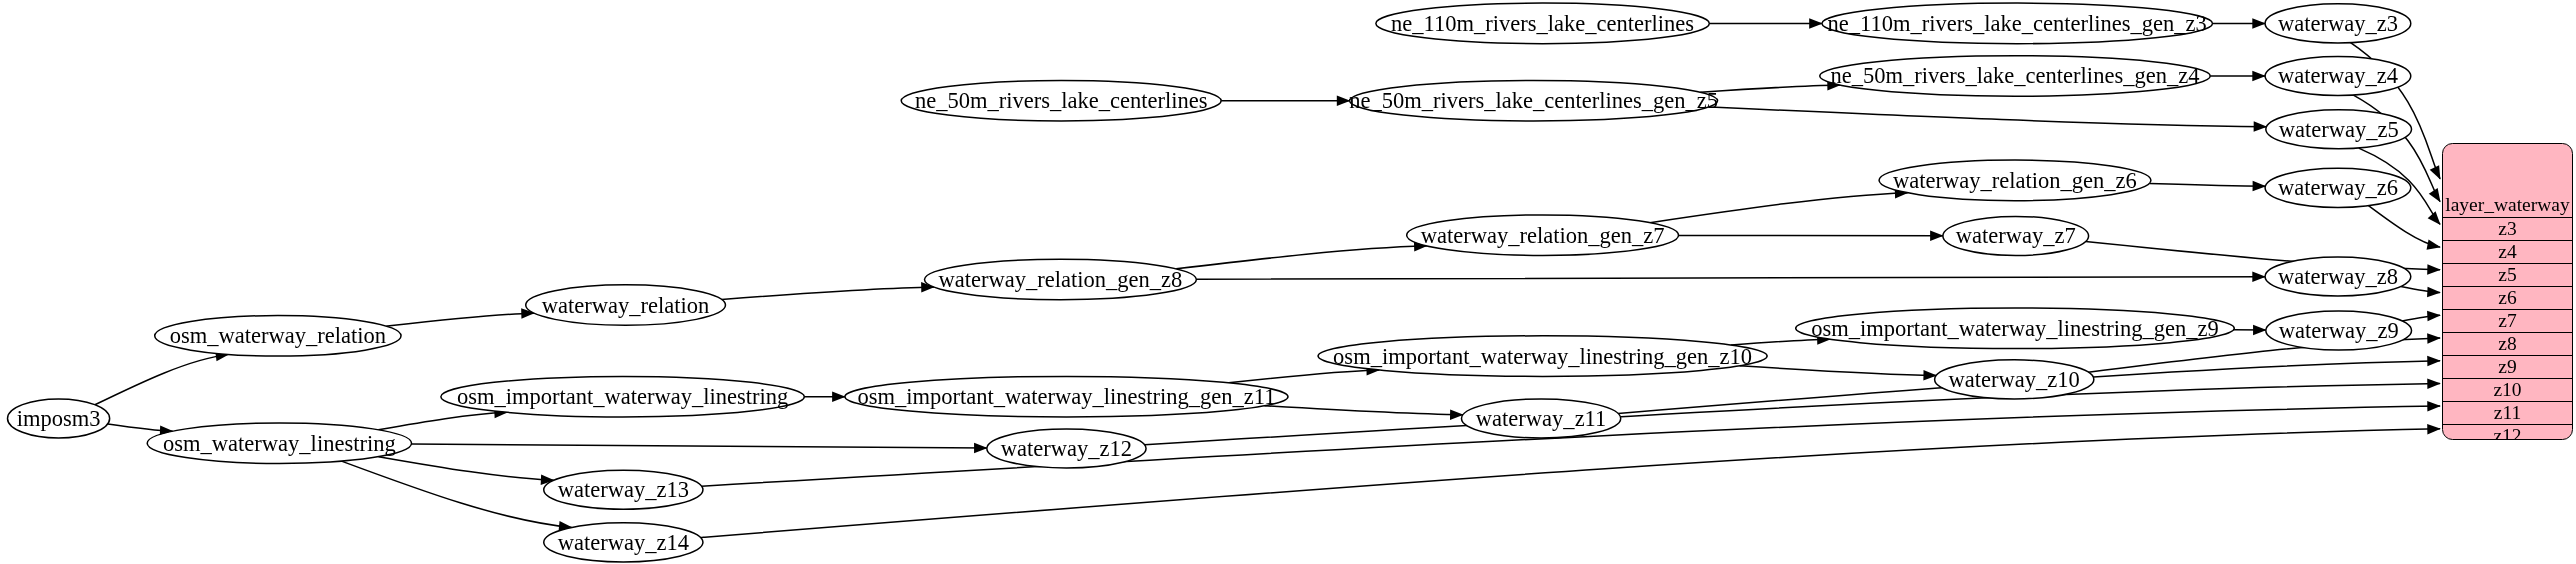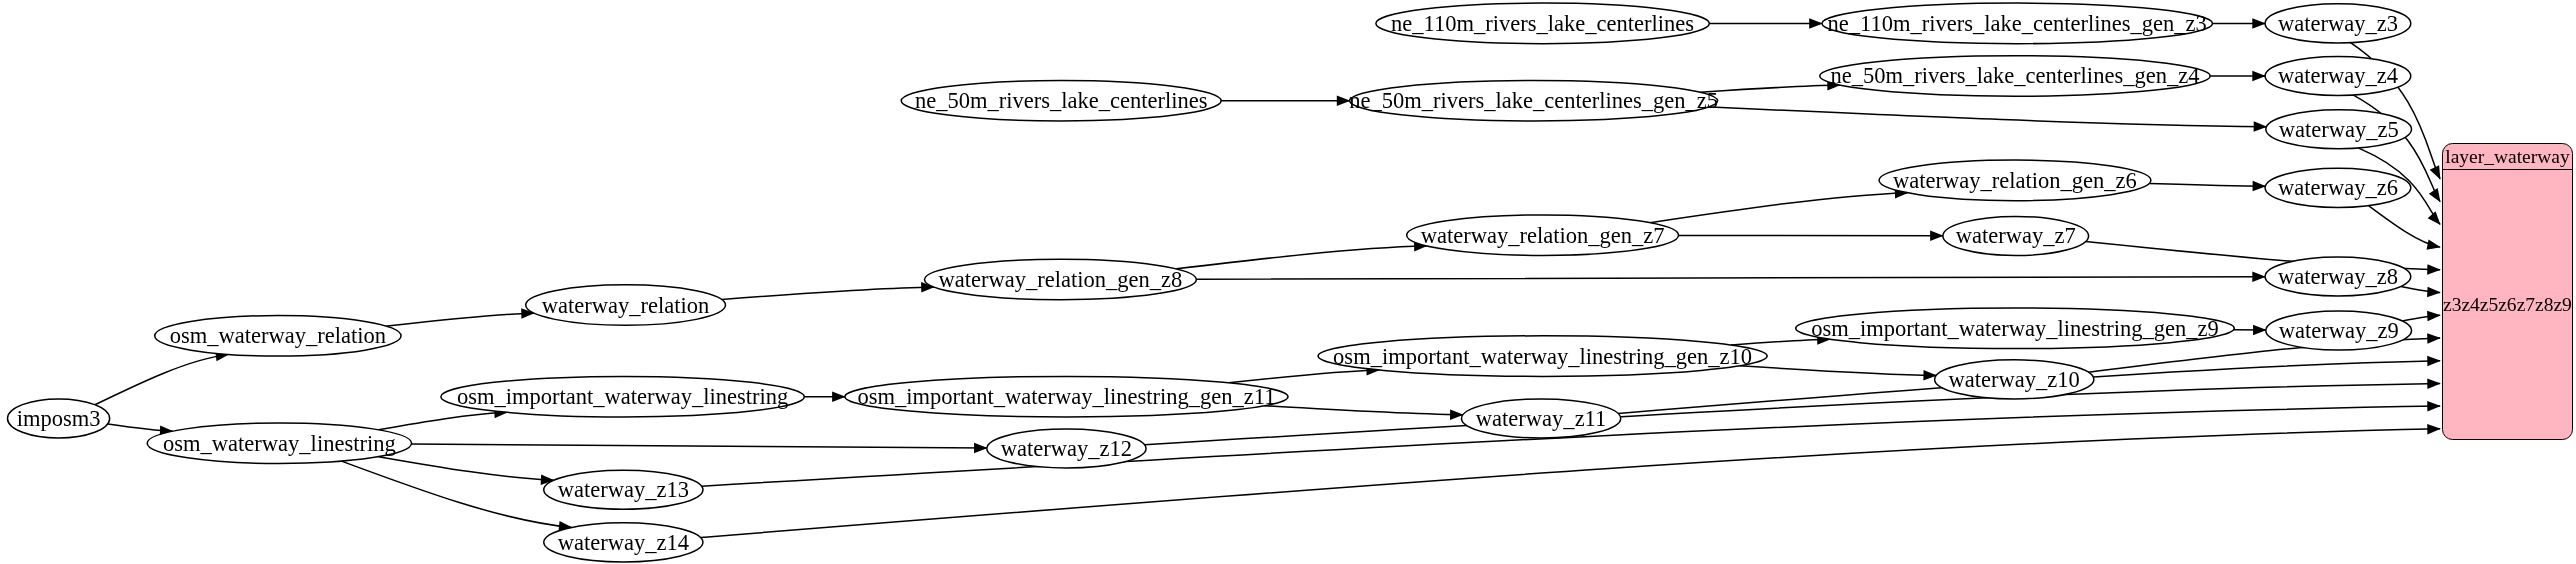--- a/index.html
+++ b/index.html
@@ -7,21 +7,21 @@
          font-family:"Liberation Serif","DejaVu Serif",serif;}
   #graph{position:absolute;left:0;top:0;}
   .edge{stroke:#000;stroke-width:2;fill:none;}
   .node-ellipse{fill:#fff;stroke:#000;stroke-width:2;}
   .node-label{font-family:"Liberation Serif","DejaVu Serif",serif;font-size:30px;fill:#000;
               text-anchor:middle;}
   .layer-table{position:absolute;box-sizing:border-box;border:1.5px solid #000;border-radius:10.5px;
                background:#ffb6c1;display:flex;flex-direction:column;overflow:hidden;}
   .tbl-header{display:flex;align-items:center;justify-content:center;font-size:19.5px;color:#000;
               flex:0 0 auto;}
-  #tbl-rows{display:flex;flex-direction:row;flex:1 1 auto;text-align:right;}
+  #tbl-rows{display:flex;flex-direction:column;flex:1 1 auto;text-align:right;}
   .tbl-row{flex:1 1 auto;display:flex;align-items:center;justify-content:center;font-size:19.5px;
            color:#000;border-top:1.5px solid #000;}
 </style>
 </head>
 <body>
 
 <div id="stage">
   <svg id="graph" width="2576" height="565" viewBox="0 0 3430 752" xmlns="http://www.w3.org/2000/svg">
     <defs>
       <marker id="arrow" markerUnits="userSpaceOnUse" markerWidth="20" markerHeight="16" refX="18" refY="8" orient="auto">
@@ -177,21 +177,21 @@
           <text x="3113" y="378" class="node-label">waterway_z8</text>
         </g>
         <g>
           <ellipse cx="3114" cy="440" rx="97" ry="26" class="node-ellipse"></ellipse>
           <text x="3114" y="450" class="node-label">waterway_z9</text>
         </g>
       </g>
   </svg>
 
   <div class="layer-table" id="layer-table" style="left: 2442px; top: 143px; width: 131px; height: 297px; background: rgb(255, 182, 193);">
-    <div class="tbl-header" style="height: 25px;">layer_waterway</div>
+    <div class="tbl-header" style="height: 25px; margin-top: 48px;">layer_waterway</div>
     <div id="tbl-rows">
         <div class="tbl-row">z3</div>
         <div class="tbl-row">z4</div>
         <div class="tbl-row">z5</div>
         <div class="tbl-row">z6</div>
         <div class="tbl-row">z7</div>
         <div class="tbl-row">z8</div>
         <div class="tbl-row">z9</div>
         <div class="tbl-row">z10</div>
         <div class="tbl-row">z11</div>

